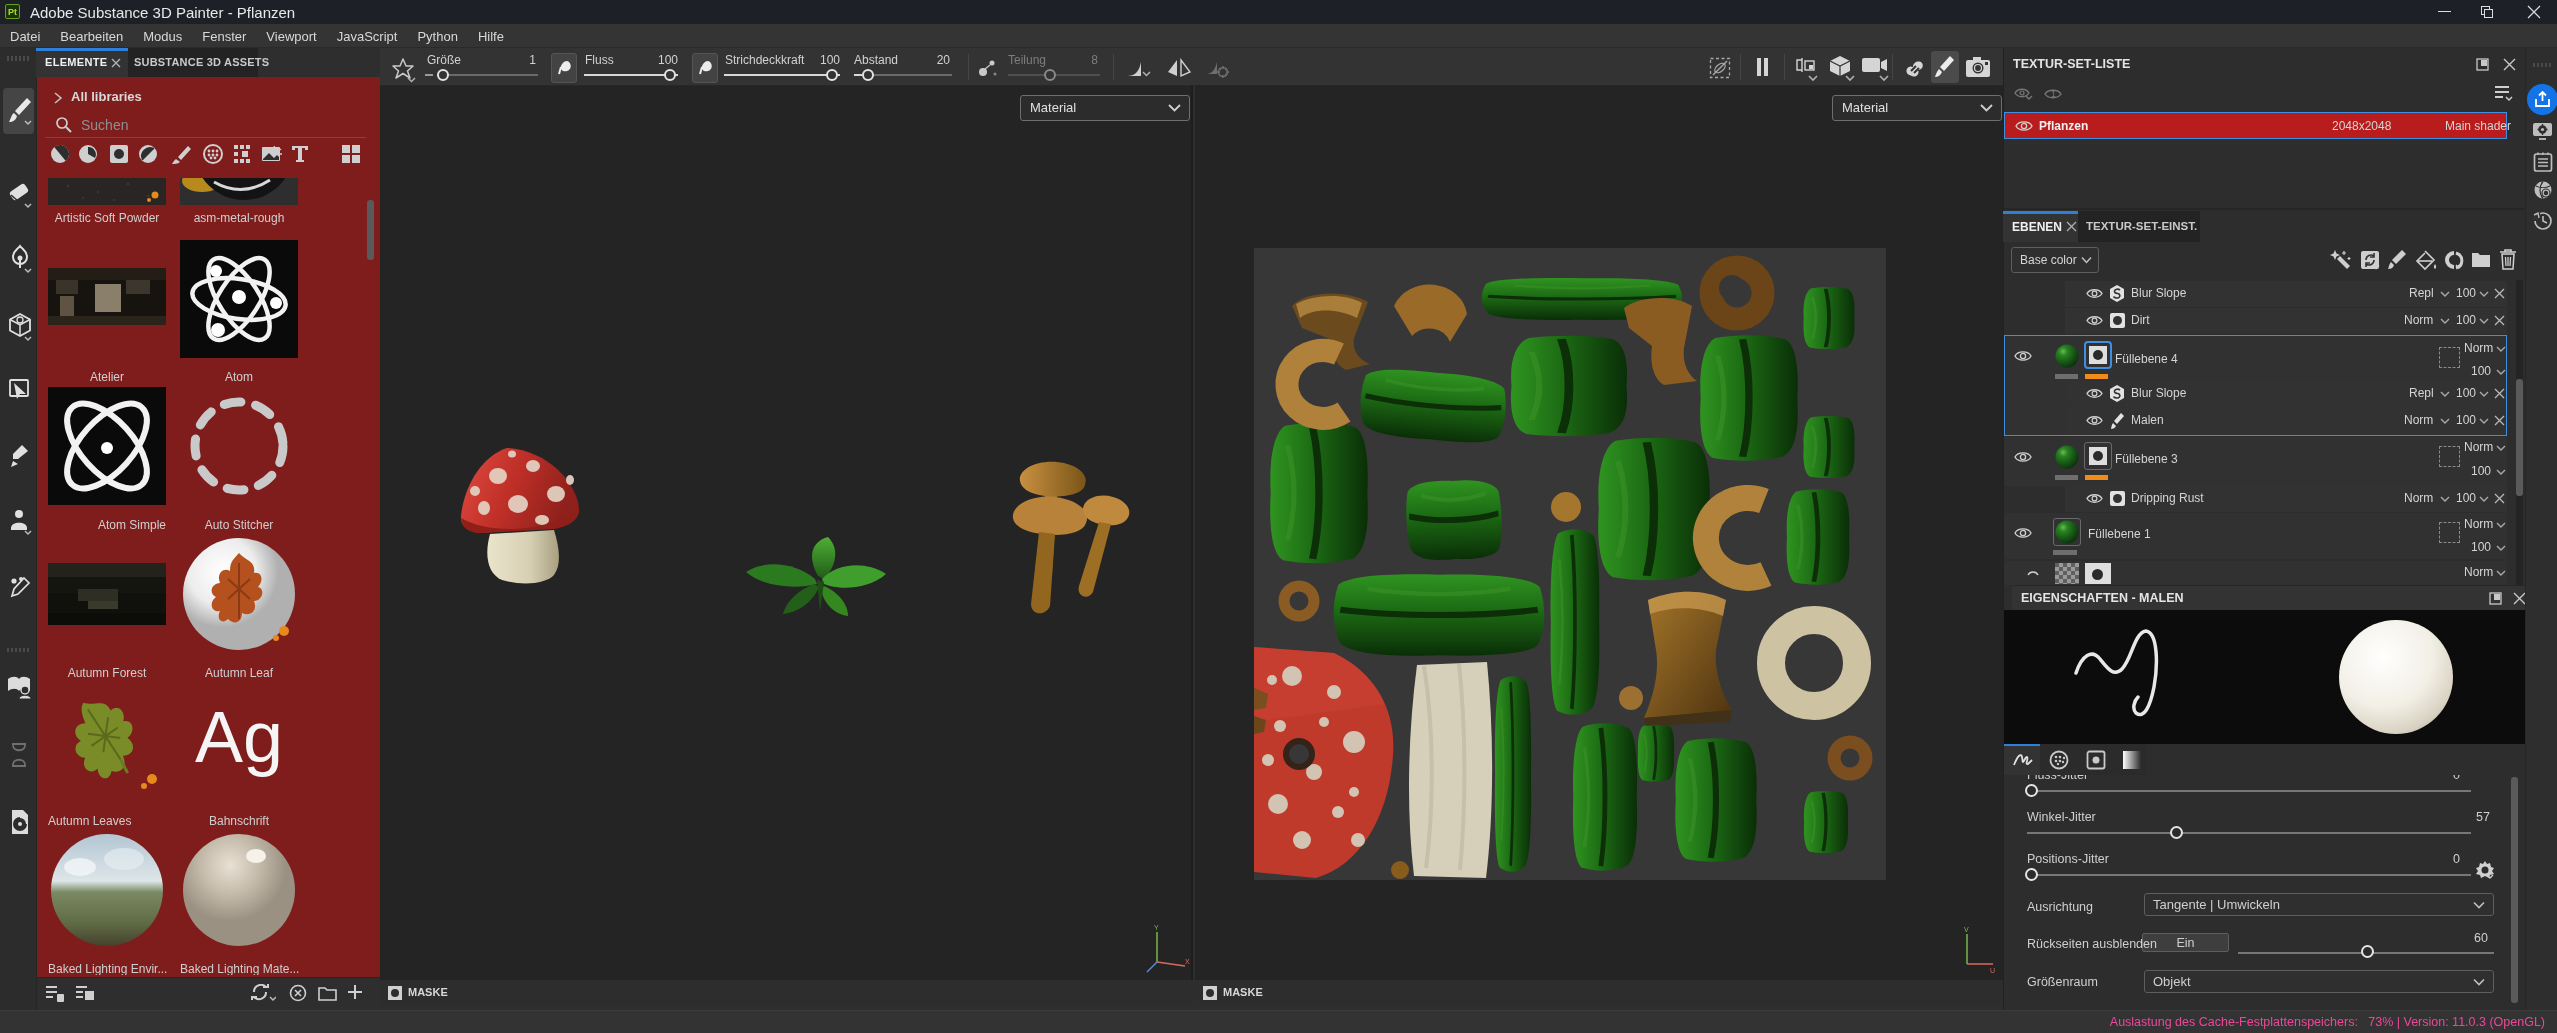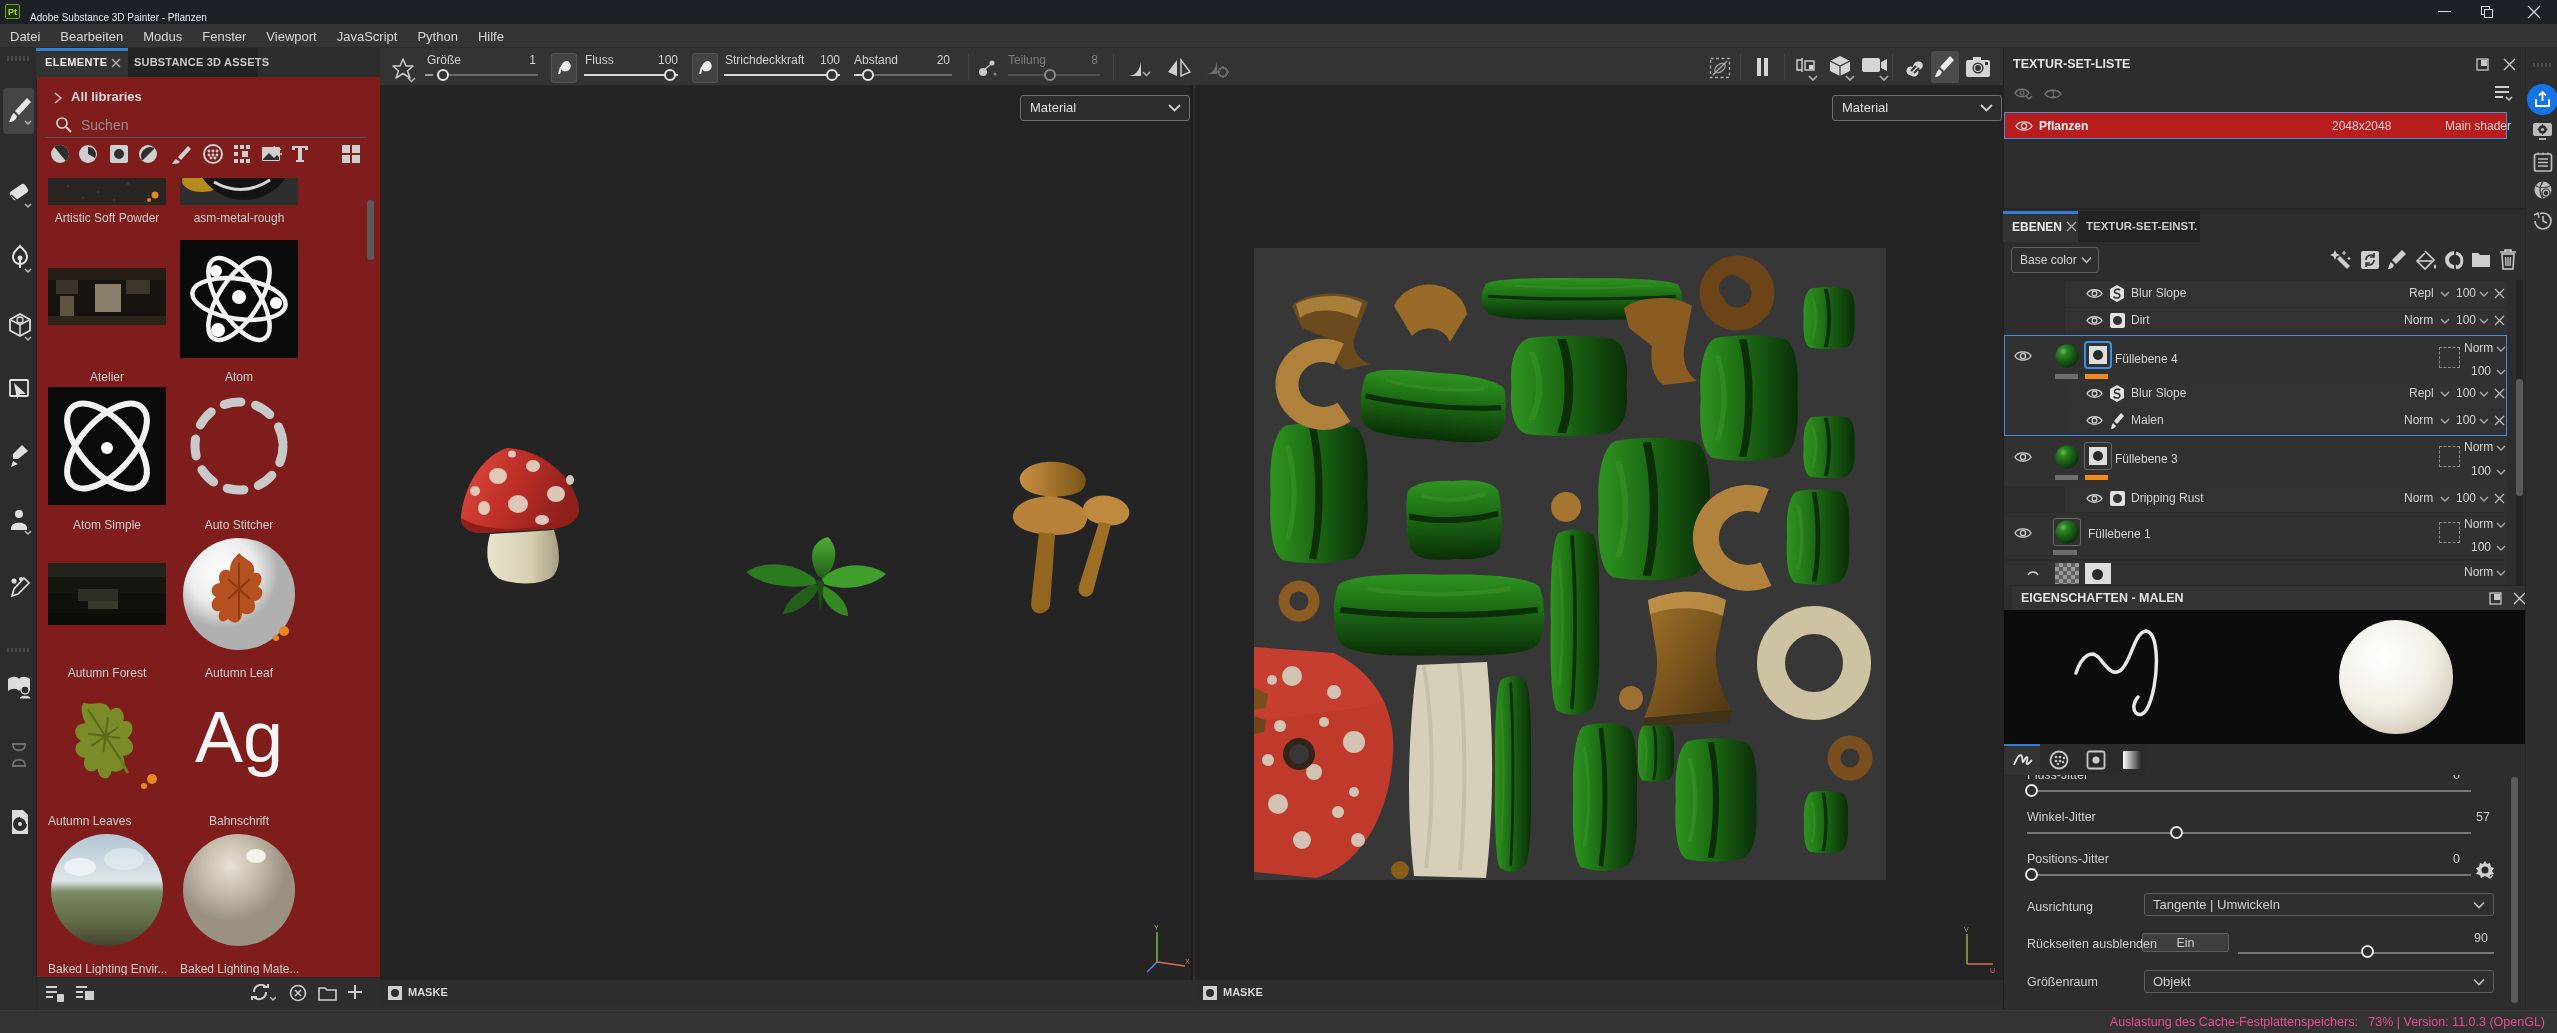--- a/index.html
+++ b/index.html
@@ -33,21 +33,21 @@
         </radialGradient>
 <pattern id="checker" width="8" height="8" patternUnits="userSpaceOnUse">
           <rect width="8" height="8" fill="#9a9a9a"></rect>
           <rect width="4" height="4" fill="#5f5f5f"></rect>
           <rect x="4" y="4" width="4" height="4" fill="#5f5f5f"></rect>
         </pattern>
 </defs>
     </svg>
 <div class="abs" id="titlebar">
   <div class="abs" style="left:5px;top:4px;width:15px;height:15px;background:#1e3309;border:1px solid #63a01c;border-radius:2px;color:#a6df2f;font-size:9px;font-weight:bold;text-align:center;line-height:14px;">Pt</div>
-  <div class="abs" style="left:30px;top:4px;font-size:10px;color:#e8e8e8;margin-top:8px;">Adobe Substance 3D Painter - Pflanzen</div>
+  <div class="abs" style="left:30px;top:4px;font-size:15px;color:#e8e8e8;">Adobe Substance 3D Painter - Pflanzen</div>
   <div class="abs" style="left:2438px;top:11px;width:13px;height:1px;background:#dcdcdc;"></div>
   <div class="abs" style="left:2481px;top:6px;width:9px;height:9px;border:1px solid #dcdcdc;background:#1d2127;"></div>
   <div class="abs" style="left:2484px;top:9px;width:9px;height:9px;border:1px solid #dcdcdc;background:#1d2127;"></div>
   <svg class="abs" style="left:2527px;top:5px" width="14" height="14" viewBox="0 0 14 14">
         <path d="M1 1 L13 13 M13 1 L1 13" stroke="#dcdcdc" stroke-width="1.2"></path>
       </svg>
 </div>
 <div class="abs" id="menubar">
   <div style="padding-left:0px;padding-top:1px;">
     <span class="menuitem">Datei</span><span class="menuitem">Bearbeiten</span><span class="menuitem">Modus</span><span class="menuitem">Fenster</span><span class="menuitem">Viewport</span><span class="menuitem">JavaScript</span><span class="menuitem">Python</span><span class="menuitem">Hilfe</span>
@@ -231,21 +231,21 @@
             <ellipse cx="59" cy="59" rx="26" ry="52" transform="rotate(42 59 59)"></ellipse>
             <ellipse cx="59" cy="59" rx="26" ry="52" transform="rotate(-42 59 59)"></ellipse>
           </g>
           <circle cx="59" cy="61" r="6" fill="#fff"></circle>
         </svg>
     <svg class="abs" style="left:143px;top:209px;width:118px;height:118px" viewBox="0 0 118 118">
           <g stroke="#c9c9c9" stroke-width="9" fill="none" stroke-linecap="round" stroke-dasharray="17 15">
             <circle cx="59" cy="59" r="44"></circle>
           </g>
         </svg>
-    <div class="abs" style="left:11px;top:340px;width:118px;text-align:center;">Atom Simple</div>
+    <div class="abs" style="left:11px;top:340px;width:118px;text-align:right;">Atom Simple</div>
     <div class="abs" style="left:143px;top:340px;width:118px;text-align:center;">Auto Stitcher</div>
     <svg class="abs" style="left:11px;top:385px;width:118px;height:62px" viewBox="0 0 118 62">
           <rect width="118" height="62" fill="#10100c"></rect>
           <rect width="118" height="14" fill="#23231c"></rect>
           <path d="M0 14 L118 14 L118 30 L0 30Z" fill="#15150f"></path>
           <rect x="30" y="26" width="40" height="12" fill="#2e2e24"></rect>
           <rect x="40" y="38" width="30" height="8" fill="#3a3a2c"></rect>
           <rect y="50" width="118" height="12" fill="#0c0c08"></rect>
         </svg>
     <svg class="abs" style="left:143px;top:357px;width:118px;height:118px" viewBox="0 0 118 118">
@@ -945,21 +945,21 @@
           <path d="M12 16 l3 3 l3 -3" stroke="#cfcfcf" stroke-width="1.4" fill="none"></path>
         </svg>
     <div class="abs" style="left:23px;top:99px;width:444px;height:1.5px;background:#777;"></div>
     <div class="abs" style="left:21px;top:93px;width:13px;height:13px;border:2px solid #e4e4e4;border-radius:50%;background:#2b2b2b;"></div>
     <div class="abs" style="left:23px;top:125px;">Ausrichtung</div>
     <div class="abs" style="left:140px;top:118px;width:350px;height:23px;background:#2f2f2f;border:1px solid #5e5e5e;border-radius:3px;line-height:21px;padding-left:8px;font-size:13px;">Tangente | Umwickeln<svg class="abs" style="right:8px;top:7px" width="12" height="9" viewBox="0 0 12 9">
             <path d="M1 1.5 l5 5 L11 1.5" stroke="#c0c0c0" stroke-width="1.6" fill="none"></path>
           </svg></div>
     <div class="abs" style="left:138px;top:158px;width:87px;height:19px;background:#3e3e3e;border:1px solid #5e5e5e;border-radius:2px;text-align:center;line-height:18px;">Ein</div>
     <div class="abs" style="left:23px;top:162px;white-space:nowrap;z-index:3;">Rückseiten ausblenden</div>
-    <div class="abs" style="left:448px;top:156px;width:36px;text-align:right;">90</div>
+    <div class="abs" style="left:448px;top:156px;width:36px;text-align:right;">60</div>
     <div class="abs" style="left:234px;top:177px;width:256px;height:1.5px;background:#777;"></div>
     <div class="abs" style="left:357px;top:170px;width:13px;height:13px;border:2px solid #e4e4e4;border-radius:50%;background:#2b2b2b;"></div>
     <div class="abs" style="left:23px;top:200px;">Größenraum</div>
     <div class="abs" style="left:140px;top:195px;width:350px;height:23px;background:#2f2f2f;border:1px solid #5e5e5e;border-radius:3px;line-height:21px;padding-left:8px;font-size:13px;">Objekt<svg class="abs" style="right:8px;top:7px" width="12" height="9" viewBox="0 0 12 9">
             <path d="M1 1.5 l5 5 L11 1.5" stroke="#c0c0c0" stroke-width="1.6" fill="none"></path>
           </svg></div>
   </div>
   <div class="abs" style="left:507px;top:729px;width:7px;height:226px;background:#5a5a5a;border-radius:3px;"></div>
 </div>
 <div class="abs" id="rightstrip">

